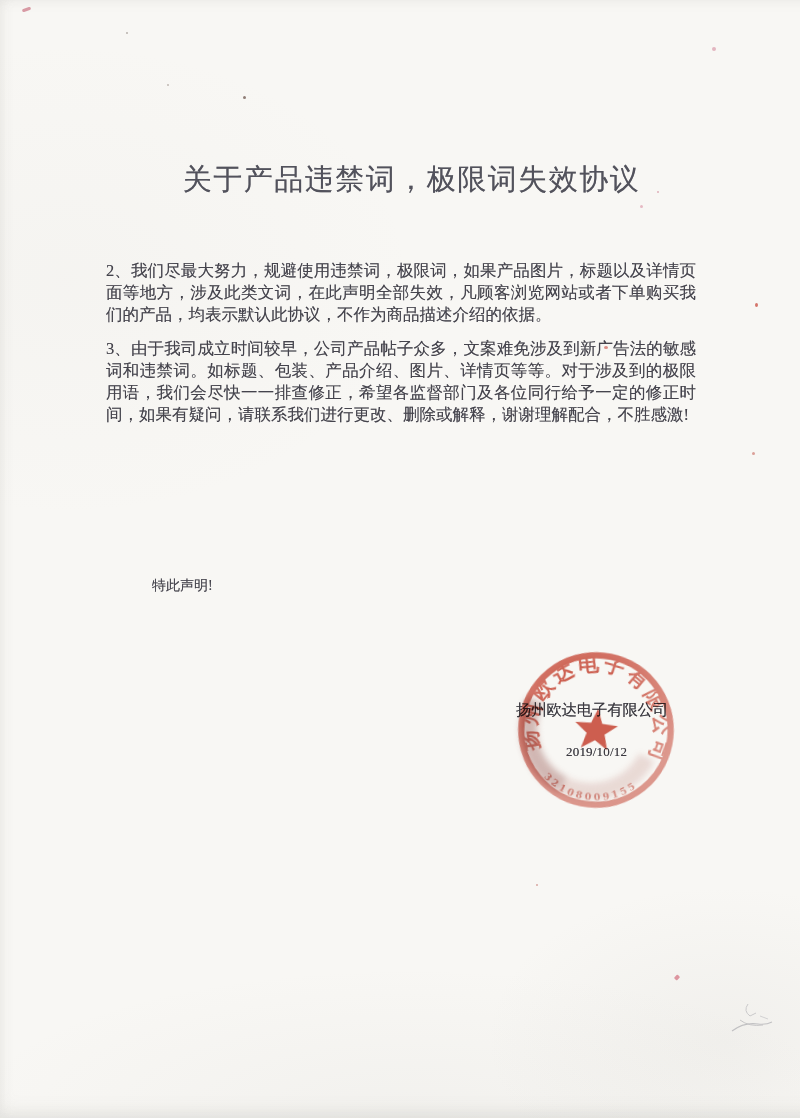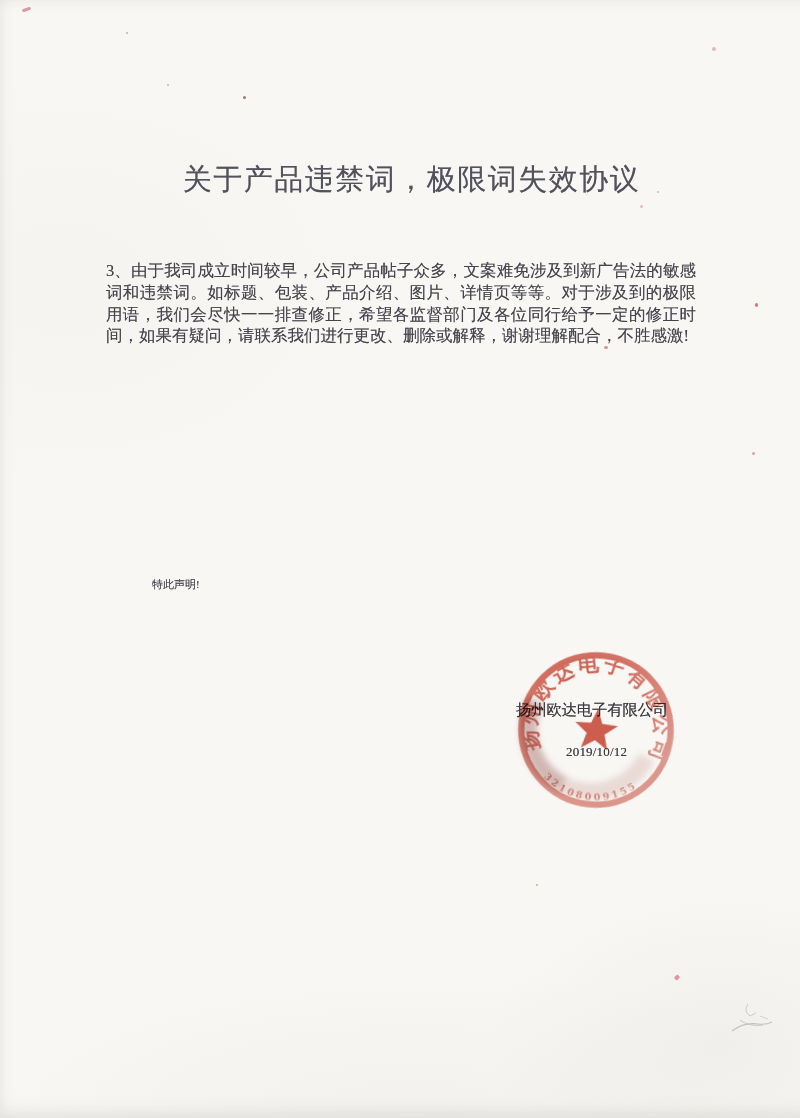--- a/index.html
+++ b/index.html
@@ -39,21 +39,21 @@
     width: 590px;
     font-size: 16.5px;
     line-height: 21.8px;
     text-align: justify;
     text-shadow: 0 0 0.5px rgba(69,68,77,0.5);
   }
   .body-text p { margin: 0 0 13px 0; }
   .closing {
     position: absolute;
     top: 577px; left: 152px;
-    font-size: 11px;
+    font-size: 14px;
     text-shadow: 0 0 0.5px rgba(69,68,77,0.5);
   }
   .company-name {
     position: absolute;
     top: 700px; left: 516px;
     font-size: 15.5px;
     letter-spacing: -0.3px;
     color: #3c3b43;
     mix-blend-mode: multiply;
     z-index: 2;
@@ -110,20 +110,21 @@
   .squiggle { position: absolute; top: 998px; left: 726px; z-index: 1; opacity: 0.55; }
 </style>
 </head>
 <body>
 
 <div class="page">
 
   <h1 class="title">关于产品违禁词，极限词失效协议</h1>
 
   <div class="body-text">
+    <p>2、我们尽最大努力，规避使用违禁词，极限词，如果产品图片，标题以及详情页面等地方，涉及此类文词，在此声明全部失效，凡顾客浏览网站或者下单购买我们的产品，均表示默认此协议，不作为商品描述介绍的依据。</p>
     <p>3、由于我司成立时间较早，公司产品帖子众多，文案难免涉及到新广告法的敏感词和违禁词。如标题、包装、产品介绍、图片、详情页等等。对于涉及到的极限用语，我们会尽快一一排查修正，希望各监督部门及各位同行给予一定的修正时间，如果有疑问，请联系我们进行更改、删除或解释，谢谢理解配合，不胜感激!</p>
   </div>
 
   <div class="closing">特此声明!</div>
 
   <div class="company-name">扬州欧达电子有限公司</div>
   <div class="sign-date">2019/10/12</div>
 
   <div class="stamp">
     <svg width="180" height="180" viewBox="0 0 200 200">

